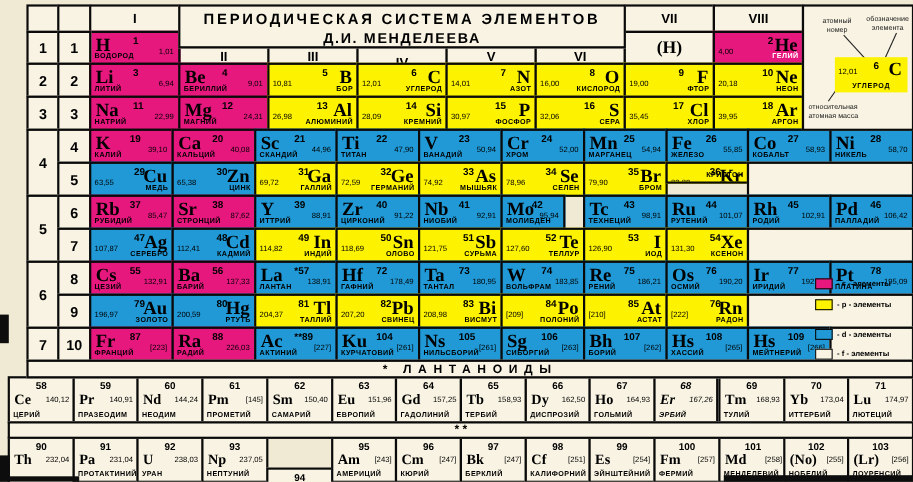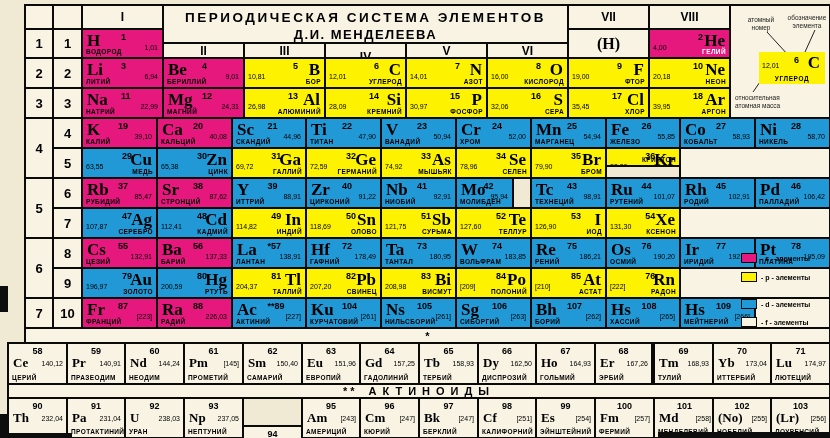--- a/index.html
+++ b/index.html
@@ -688,21 +688,21 @@
         <span class="sym symF">Dy</span>
         <span class="mass massF">162,50</span>
         <span class="name nameF">ДИСПРОЗИЙ</span>
       </div>
       <div class="cell b-f" style="left: 535px; top: 342px; width: 61px; height: 43px;">
         <span class="num numC">67</span>
         <span class="sym symF">Ho</span>
         <span class="mass massF">164,93</span>
         <span class="name nameF">ГОЛЬМИЙ</span>
       </div>
-      <div class="cell b-f" style="left: 594px; top: 342px; width: 59px; height: 43px;">
+      <div class="cell b-f" style="left: 594px; top: 342px; width: 59px; height: 43px; font-style: italic;">
         <span class="num numC">68</span>
         <span class="sym symF">Er</span>
         <span class="mass massF">167,26</span>
         <span class="name nameF">ЭРБИЙ</span>
       </div>
       <div class="cell b-f" style="left: 653px; top: 342px; width: 61px; height: 43px;">
         <span class="num numC">69</span>
         <span class="sym symF">Tm</span>
         <span class="mass massF">168,93</span>
         <span class="name nameF">ТУЛИЙ</span>
@@ -805,25 +805,25 @@
       </div>
     </div>
 
   <div class="titlebox">
     <div class="t1">ПЕРИОДИЧЕСКАЯ  СИСТЕМА  ЭЛЕМЕНТОВ</div>
     <div class="t2">Д.И.  МЕНДЕЛЕЕВА</div>
   </div>
 
   <div class="banner" style="left:24px;top:327px;width:807px;height:17px;">
     <span class="bstar">*</span>
+    <span class="btitle">ЛАНТАНОИДЫ</span>
   </div>
 
   <div class="banner" style="left:7px;top:383px;width:824px;height:16px;">
     <span class="bstar">* *</span>
-    <span class="btitle">АКТИНОИДЫ</span>
   </div>
 
   <div class="legendbox">
     <svg class="lb-arrows" width="98" height="111" viewBox="0 0 98 111">
       <line x1="36" y1="26" x2="58" y2="50" stroke="#222" stroke-width="1"></line>
       <line x1="84" y1="24" x2="74" y2="46" stroke="#222" stroke-width="1"></line>
       <line x1="22" y1="86" x2="36" y2="66" stroke="#222" stroke-width="1"></line>
     </svg>
     <div class="lb-label lb-num">атомный номер</div>
     <div class="lb-label lb-sym">обозначение элемента</div>

